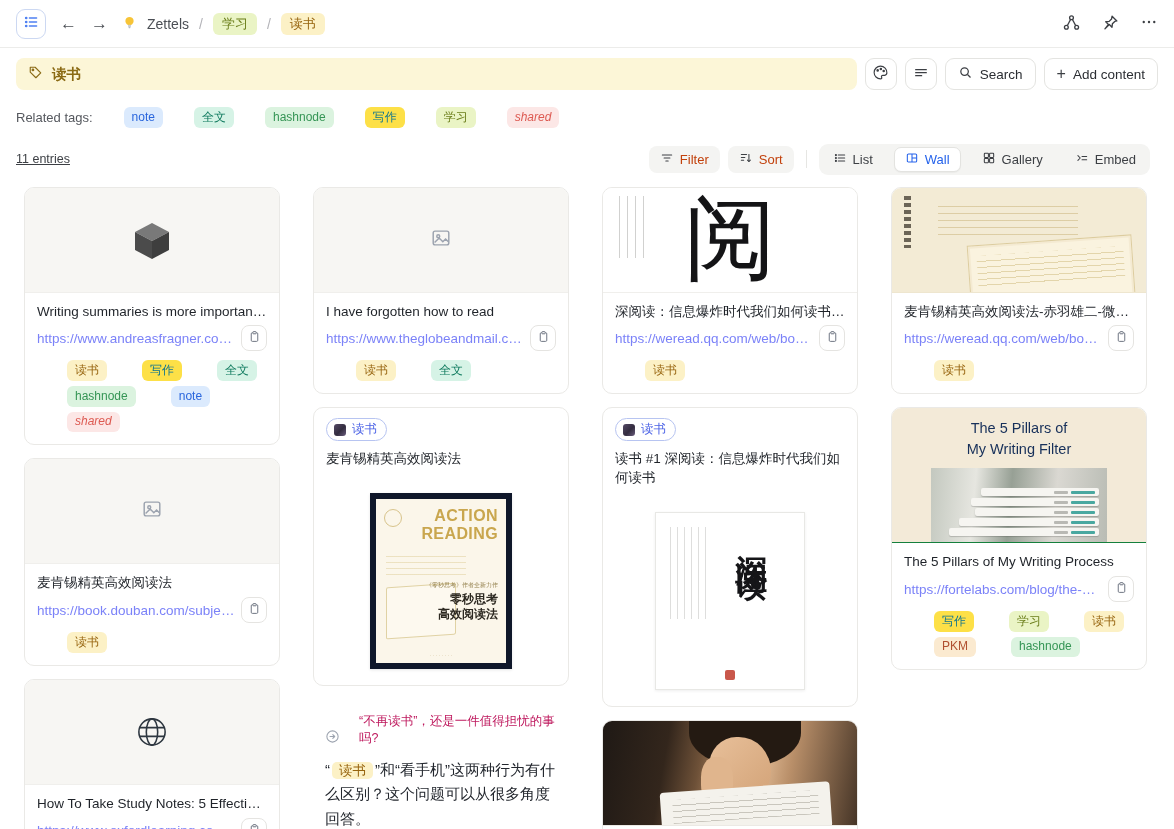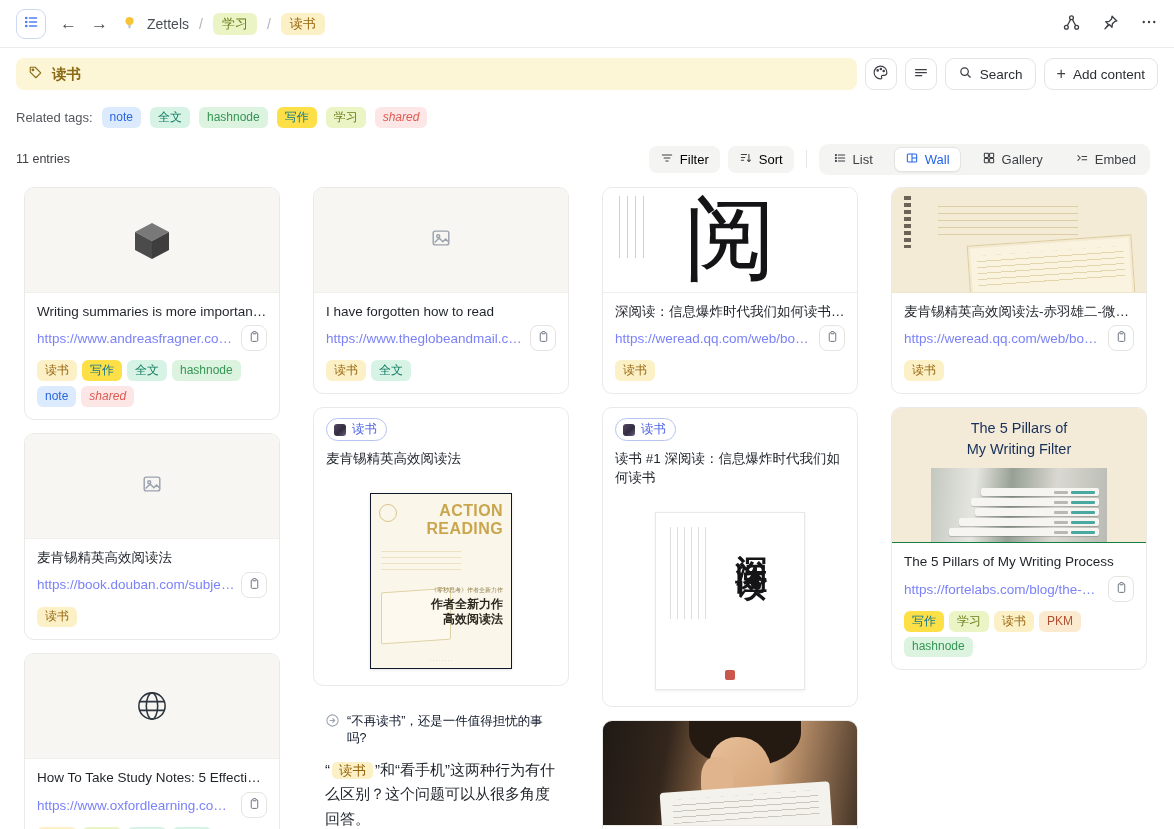--- a/index.html
+++ b/index.html
@@ -21,38 +21,38 @@
 
   
   .banner-row { display:flex; align-items:center; gap:8px; padding:10px 16px 8px; }
   .banner { flex:1; height:32px; background:#fcf6d7; border-radius:8px; display:flex; align-items:center;
     gap:9px; padding:0 12px; color:#8a6a14; font-weight:700; font-size:14.5px; }
   .hbtn { height:32px; border:1px solid #e4e4e1; border-radius:9px; background:#fff; display:flex;
     align-items:center; gap:7px; padding:0 12px; font-size:13.5px; color:#2b2e33; cursor:pointer; }
   .hbtn.icon-only { width:32px; padding:0; justify-content:center; }
 
   
-  .related-row { display:flex; align-items:center; gap:9px; padding:9px 16px 4px; font-size:13px; }
+  .related-row { display:flex; align-items:center; gap:1px; padding:9px 16px 4px; font-size:13px; }
   .related-label { color:#55585e; }
-  .tag { font-size:12px; padding:2.5px 8px; border-radius:6px; line-height:1.3; cursor:pointer; white-space:nowrap; }
+  .tag { font-size:12px; padding:2.5px 8px; border-radius:6px; line-height:1.3; cursor:pointer; white-space:nowrap;margin-left:30px; }
   .t-yellow { background:#fcf1c6; color:#97650f; }
   .t-lime   { background:#eaf4c5; color:#6c7f1c; }
   .t-cyan   { background:#fde047; color:#0e7490; }
   .t-teal   { background:#d6f3e6; color:#0f7a5e; }
   .t-green  { background:#dbf3df; color:#359555; }
   .t-blue   { background:#dbeafd; color:#2a66dd; }
   .t-red    { background:#fce7e6; color:#dd5a52;font-style:italic; }
   .t-amber  { background:#fbead0; color:#b05030; }
 
   
   .toolbar-row { display:flex; align-items:center; justify-content:space-between; padding:12px 24px 12px 16px; }
-  .entries { font-size:12.5px; color:#3c3f44; }
+  .entries { font-size:12.5px; color:#3c3f44;text-decoration:underline; }
   .tools { display:flex; align-items:center; gap:8px; font-size:13px; color:#3c3f44; }
   .ghost-btn { display:flex; align-items:center; gap:6px; background:#f4f4f2; border:none; border-radius:8px;
-    padding:5px 11px; font-size:13px; color:#000000; cursor:pointer; }
+    padding:5px 11px; font-size:13px; color:#c2410c; cursor:pointer; }
   .vdivider { width:1px; height:18px; background:#e6e6e3; margin:0 4px; }
   .segment { display:flex; align-items:center; gap:10px; background:#f4f4f2; border-radius:9px; padding:3px; }
   .seg-item { display:flex; align-items:center; gap:6px; padding:3px 10px; border-radius:7px; border:1px solid transparent;
     background:transparent; font-size:13px; color:#3c3f44; cursor:pointer; }
   .seg-item.active { background:#fff; border-color:#e3e3e0; color:#2563eb; box-shadow:0 1px 1px rgba(0,0,0,.04); }
 
   
   .grid { display:flex; gap:33px; padding:0 24px; align-items:flex-start; }
   .col { width:256px; display:flex; flex-direction:column; gap:13px; }
   .card { border:1px solid #eae9e6; border-radius:10px; background:#fff; overflow:hidden; }
@@ -71,21 +71,21 @@
   .tagrow { display:flex; flex-wrap:wrap; gap:5px; margin-top:9px; }
 
   
   .note-badge { display:inline-flex; align-items:center; gap:6px; border:1.5px solid #b7c4f1; border-radius:999px;
     padding:2px 9px 2px 7px; color:#4c63e6; font-size:12.5px; cursor:pointer; }
   .badge-book { width:12px; height:12px; border-radius:3px;
     background:linear-gradient(135deg,#554a66 0%,#332c3f 55%,#6a5d7d 100%); }
 
   
   .cover-wrap { display:flex; justify-content:center; padding:8px 0 16px; }
-  .cover-action { width:142px; height:176px; background:#fbf6ea; border:1px solid #0f172a;
+  .cover-action { width:142px; height:176px; background:#fbf6ea; border:6px solid #0f172a;
     box-shadow:0 1px 3px rgba(0,0,0,.10); position:relative; padding:8px; }
   .ca-title { text-align:right; color:#c9a64e; font-weight:700; font-size:16px; line-height:1.12; letter-spacing:.4px; }
   .ca-clock { position:absolute; left:8px; top:10px; width:18px; height:18px; border:1px solid #d8c48c; border-radius:50%; }
   .ca-lines { position:absolute; left:10px; top:52px; width:80px; height:24px;
     background:repeating-linear-gradient(#fbf6ea 0 5px,#e9dcb6 5px 6px); opacity:.8; }
   .ca-book { position:absolute; left:10px; bottom:26px; width:70px; height:52px;
     border:1px solid #e0d2a4; border-radius:2px; transform:skewY(-4deg); background:#fdf9ef; }
   .ca-box { position:absolute; right:8px; bottom:40px; text-align:right; }
   .ca-tagline { font-size:6px; color:#8f7b45; margin-bottom:2px; }
   .ca-cn { font-size:12px; font-weight:700; color:#2c2820; line-height:1.3; }
@@ -136,21 +136,21 @@
   .p5-title { font-size:14.5px; color:#17305a; line-height:1.45; }
   .p5-photo { margin:8px auto 0; width:176px; height:74px; position:relative;
     background:linear-gradient(95deg,#c3c8bf 0%,#e6e6e0 25%,#97a095 45%,#dad8d2 70%,#b9bcb4 100%);
     display:flex; flex-direction:column; justify-content:flex-end; align-items:flex-end; gap:2px; padding:6px 8px; }
   .sp { height:8px; background:#f6f5f1; border-radius:2px; box-shadow:0 1px 1px rgba(0,0,0,.18);
     display:flex; align-items:center; justify-content:flex-end; gap:3px; padding-right:4px; }
   .sp i { display:block; width:24px; height:3px; background:#49a8a0; border-radius:1px; }
   .sp em { display:block; width:14px; height:3px; background:#b9b9b4; border-radius:1px; }
 
   
-  .nc-ref { display:flex; align-items:flex-start; gap:7px; color:#0f172a; font-size:12.5px; padding-top:4px; }
+  .nc-ref { display:flex; align-items:flex-end; gap:19px; color:#be185d; font-size:12.5px; padding-top:4px; }
   .nc-body { margin-top:11px; font-size:15px; color:#23272e; line-height:1.62; }
   .inline-tag { background:#fcf1c6; color:#97650f; padding:1px 7px; border-radius:5px; font-size:13.5px;
     margin:0 2px; cursor:pointer; }
 
   .cube-svg, .globe-svg { display:block; }
   svg { flex:none; }
 </style>
 </head>
 <body>
 
@@ -491,21 +491,21 @@
         <div class="cover-action">
           <div class="ca-clock"></div>
           <div class="ca-title">
             <div>ACTION</div>
             <div>READING</div>
           </div>
           <div class="ca-lines"></div>
           <div class="ca-book"></div>
           <div class="ca-box">
             <div class="ca-tagline">《零秒思考》作者全新力作</div>
-            <div class="ca-cn">作者全新力作</div>
+            <div class="ca-cn">零秒思考</div>
             <div class="ca-cn">高效阅读法</div>
           </div>
           <div class="ca-foot">· · · · · · · ·</div>
         </div>
       </div>
     </article>
 
     <article class="card flat">
       <div class="cbody">
         <div class="nc-ref">

